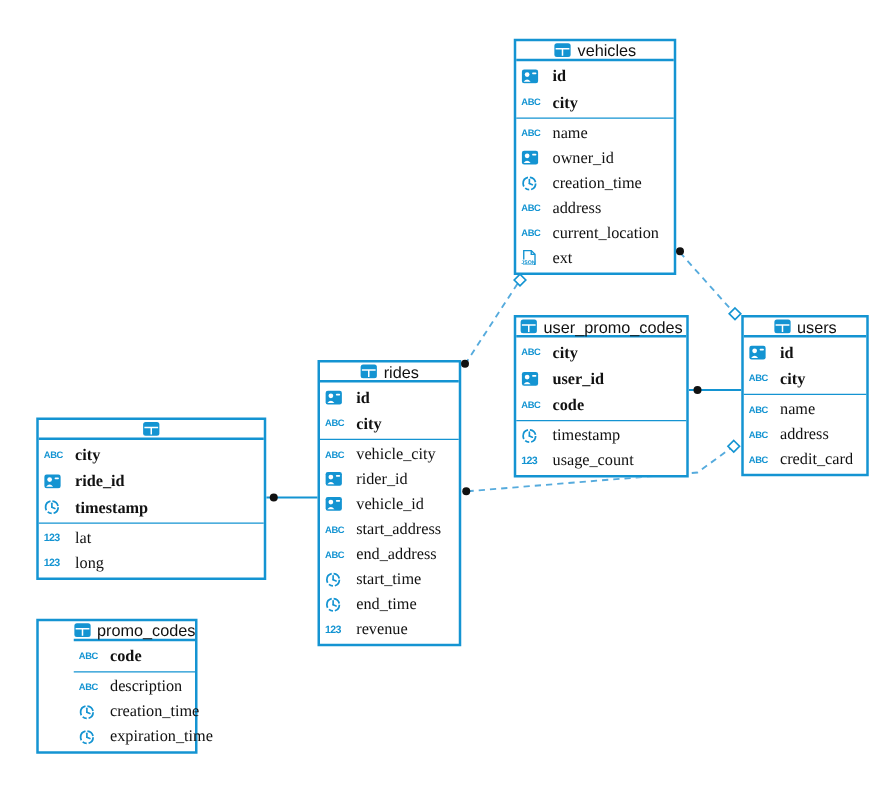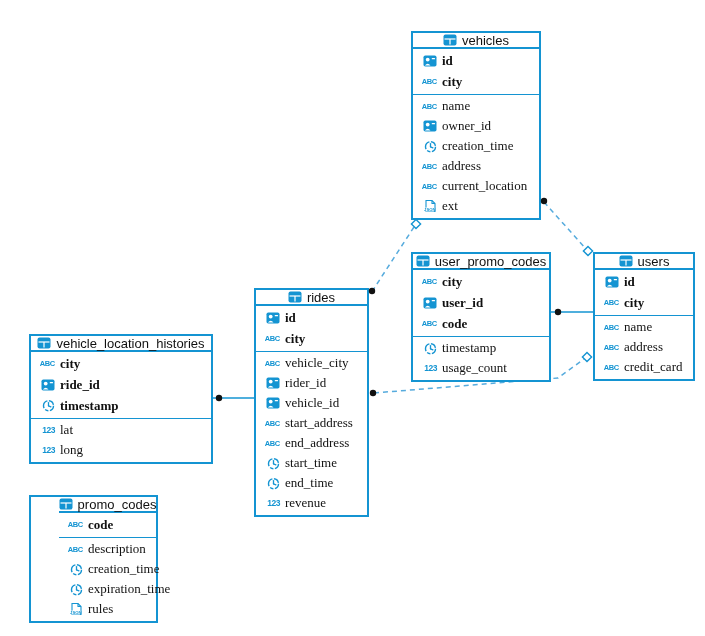--- a/index.html
+++ b/index.html
@@ -22,21 +22,21 @@
   .t-title{font-size:13px;color:#111;white-space:nowrap;}
   .t-keys{border-bottom:1.5px solid var(--accent);padding:1px 0 2px 0;}
   .t-cols{padding:1px 0 2px 0;}
   .col-row{
     height:20px;display:flex;align-items:center;gap:5px;padding:0 6px 0 4px;
     white-space:nowrap;
   }
   .t-keys .col-row{height:21px;}
   .col-row .col-name{font-size:13px;font-family:Liberation Serif, serif;}
   .t-keys .col-name{font-weight:700;}
-  .icon{display:inline-flex;align-items:center;justify-content:flex-end;
+  .icon{display:inline-flex;align-items:center;justify-content:flex-start;
     width:20px;min-width:20px;height:14px;}
   .txt-icon{
     font-size:7.5px;font-weight:700;color:var(--accent);letter-spacing:-0.3px;
     font-family:"Liberation Sans", sans-serif;
   }
   .num-icon{font-size:8.5px;font-weight:700;color:var(--accent);letter-spacing:-0.5px;}
 </style>
 </head>
 <body>
 
@@ -344,21 +344,20 @@
       <div class="table" style="left: 29px; top: 334px; width: 184px;">
         <div class="t-header">
           <span class="icon" style="width: 14px; min-width: 14px;">
             <svg width="14" height="12" viewBox="0 0 14 12">
               <rect x="0.5" y="0.5" width="13" height="11" rx="2" fill="#1494d2"></rect>
               <line x1="1.5" y1="5" x2="12.5" y2="5" stroke="#fff" stroke-width="1.2"></line>
               <line x1="7" y1="5" x2="7" y2="10.5" stroke="#fff" stroke-width="1.2"></line>
               <line x1="7" y1="8" x2="7" y2="8" stroke="#fff"></line>
             </svg>
           </span>
-          <span class="t-title">vehicle_location_histories</span>
         </div>
         <div class="t-keys">
           <div class="col-row">
             <span class="icon">
               <span class="txt-icon">ABC</span>
             </span>
             <span class="col-name">city</span>
           </div>
           <div class="col-row">
             <span class="icon">
@@ -436,31 +435,20 @@
           </div>
           <div class="col-row">
             <span class="icon">
               <svg width="13" height="13" viewBox="0 0 13 13">
                 <circle cx="6.5" cy="6.8" r="5" fill="none" stroke="#1494d2" stroke-width="1.4" stroke-dasharray="6.2 1.6 3.4 1.6 9 1.6"></circle>
                 <line x1="6.5" y1="6.8" x2="6.5" y2="3.6" stroke="#1494d2" stroke-width="1.3" stroke-linecap="round"></line>
                 <line x1="6.5" y1="6.8" x2="8.9" y2="7.8" stroke="#1494d2" stroke-width="1.3" stroke-linecap="round"></line>
               </svg>
             </span>
             <span class="col-name">expiration_time</span>
-          </div>
-          <div class="col-row">
-            <span class="icon">
-              <svg width="13" height="14" viewBox="0 0 13 14">
-                <path d="M2 1.5 h6 l3 3 v8 h-9 z" fill="none" stroke="#1494d2" stroke-width="1.1"></path>
-                <path d="M8 1.5 v3 h3" fill="none" stroke="#1494d2" stroke-width="1.1"></path>
-                <rect x="1" y="8.6" width="9.5" height="4" rx="1" fill="#fff"></rect>
-                <text x="5.8" y="12" font-size="4.2" font-weight="bold" fill="#1494d2" text-anchor="middle" font-family="Liberation Sans,sans-serif">JSON</text>
-              </svg>
-            </span>
-            <span class="col-name">rules</span>
           </div>
         </div>
       </div>
     </div>
   <svg id="markers-layer" class="layer" width="705" height="636">
       <circle cx="219" cy="398" r="3.2" fill="#111111"></circle>
       <circle cx="558" cy="312" r="3.2" fill="#111111"></circle>
       <circle cx="372" cy="291" r="3.2" fill="#111111"></circle>
       <path d="M 416 219.4 L 420.6 224 L 416 228.6 L 411.4 224 Z" fill="#ffffff" stroke="#1494d2" stroke-width="1.4"></path>
       <circle cx="544" cy="201" r="3.2" fill="#111111"></circle>

